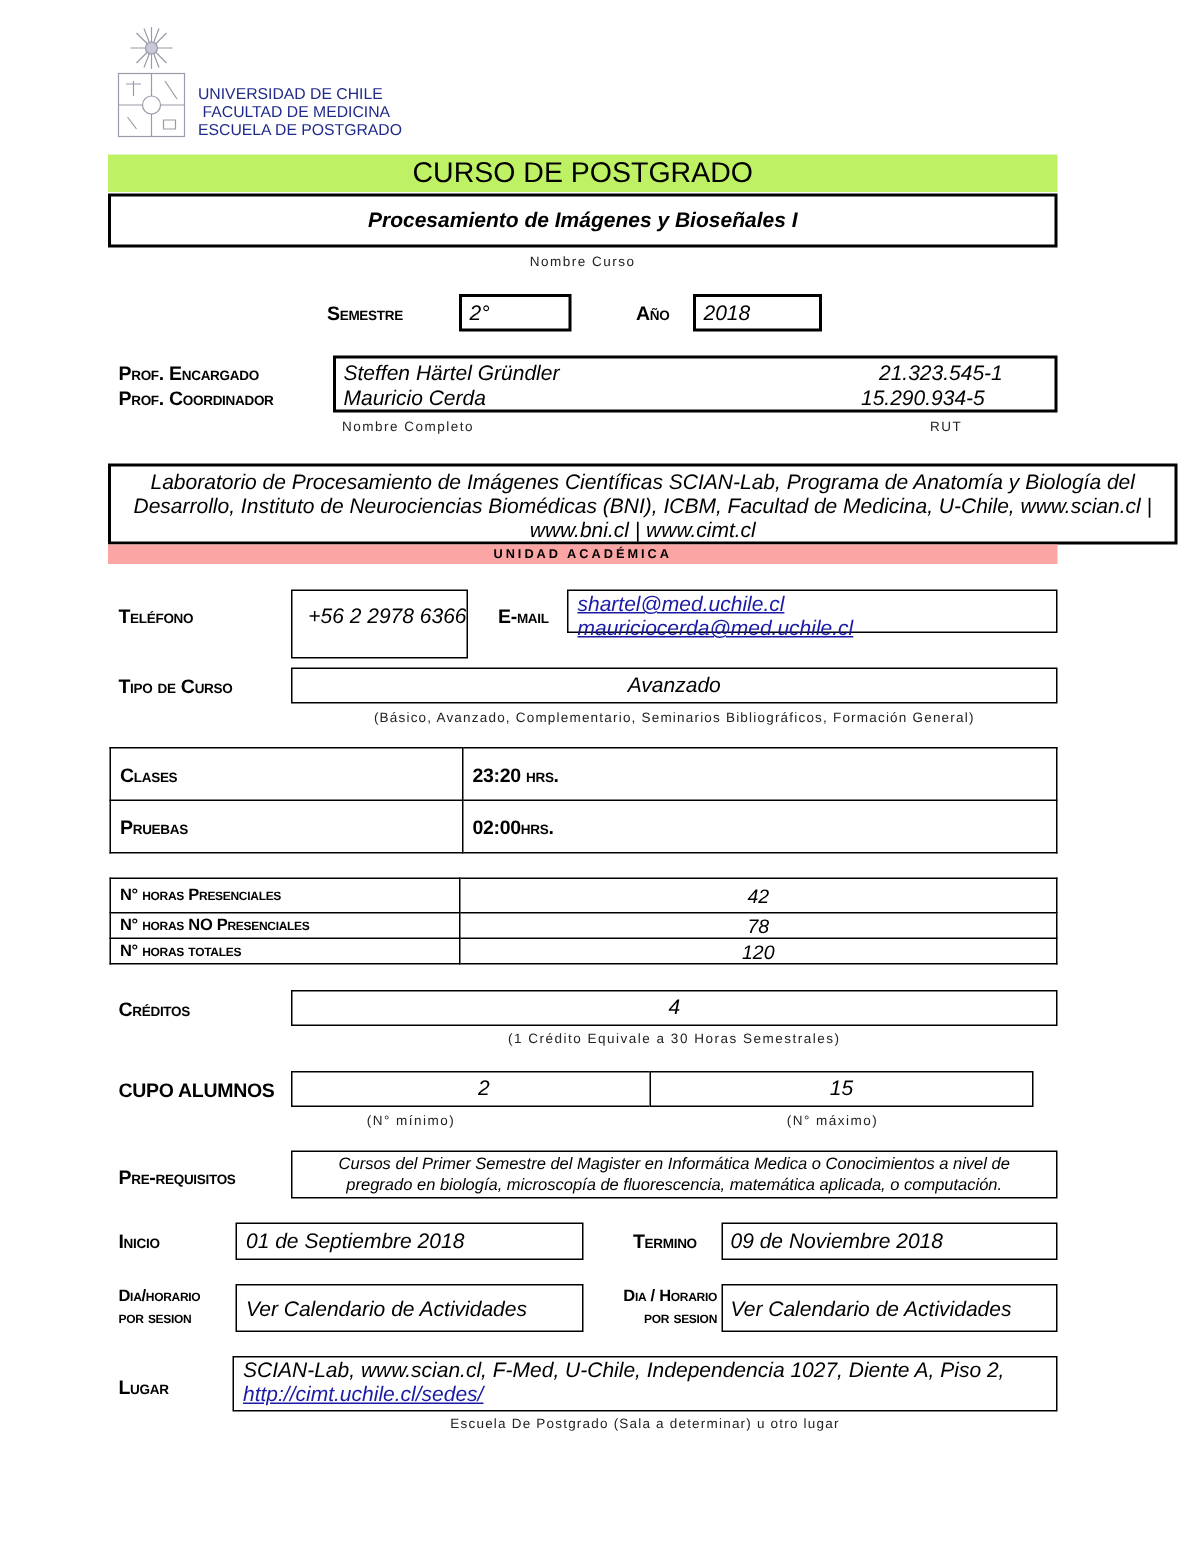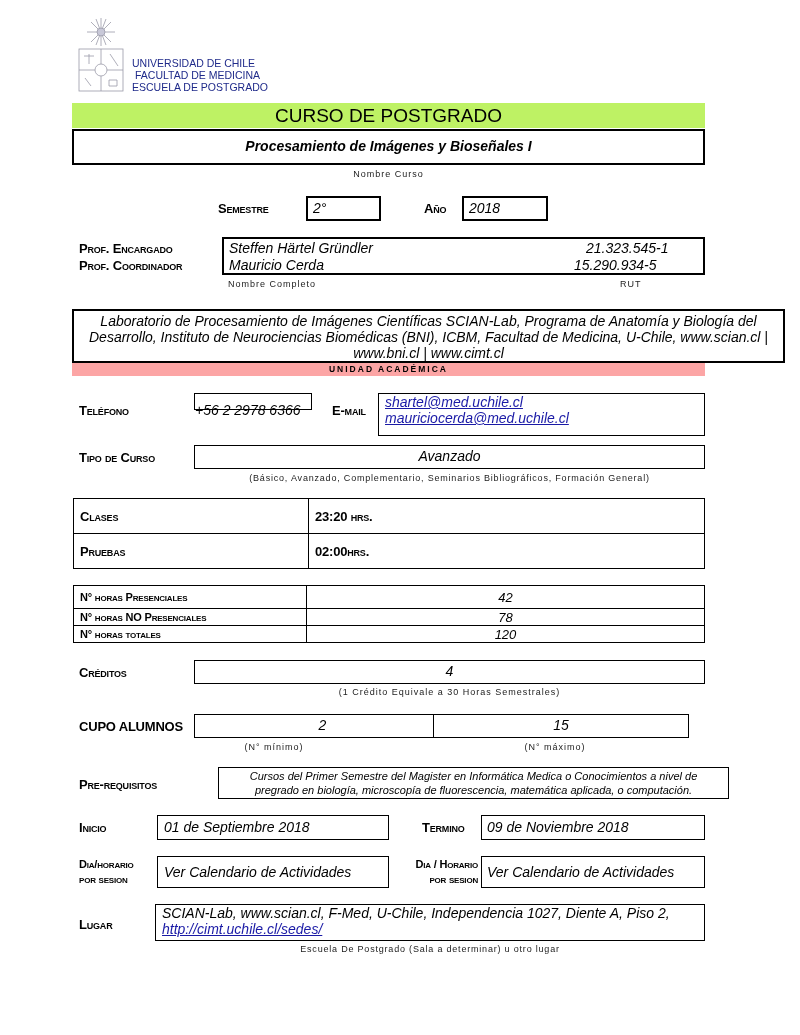--- a/index.html
+++ b/index.html
@@ -62,23 +62,23 @@
   <span class="abs it" style="left:5px;top:18px;font-size:14px;">Mauricio Cerda</span>
   <span class="abs it" style="left:350px;top:18px;font-size:14px;">15.290.934-5</span>
 </div>
 <div class="abs small" style="left:228px;top:279px;">Nombre Completo</div>
 <div class="abs small" style="left:620px;top:279px;">RUT</div>
 
 <div class="abs thick it center" style="left:72px;top:309px;width:713px;height:54px;font-size:14px;line-height:16px;padding:2px 14px 0;">Laboratorio de Procesamiento de Imágenes Científicas SCIAN-Lab, Programa de Anatomía y Biología del Desarrollo, Instituto de Neurociencias Biomédicas (BNI), ICBM, Facultad de Medicina, U-Chile, www.scian.cl | www.bni.cl | www.cimt.cl</div>
 <div class="abs center" style="left:72px;top:363px;width:633px;height:13px;background:#fca5a5;font-size:8.5px;font-weight:bold;letter-spacing:2px;line-height:13px;">UNIDAD  ACADÉMICA</div>
 
 <div class="abs lbl" style="left:79px;top:403px;">Teléfono</div>
-<div class="abs box it" style="left:194px;top:393px;width:118px;height:17px;font-size:14px;line-height:32px;text-align:left;">+56 2 2978 6366</div>
+<div class="abs box it" style="left:194px;top:393px;width:118px;height:46px;font-size:14px;line-height:32px;text-align:right;">+56 2 2978 6366</div>
 <div class="abs lbl" style="left:332px;top:403px;">E-mail</div>
-<div class="abs box" style="left:378px;top:393px;width:327px;height:43px;padding-left:6px;">
+<div class="abs box" style="left:378px;top:393px;width:327px;height:29px;padding-left:6px;">
   <div class="it link" style="font-size:14px;line-height:16px;">shartel@med.uchile.cl</div>
   <div class="it link" style="font-size:14px;line-height:16px;">mauriciocerda@med.uchile.cl</div>
 </div>
 
 <div class="abs lbl" style="left:79px;top:450px;">Tipo de Curso</div>
 <div class="abs box it center" style="left:194px;top:445px;width:511px;height:24px;font-size:14px;line-height:21px;">Avanzado</div>
 <div class="abs small center" style="left:194px;top:473px;width:511px;font-size:9px;letter-spacing:0.8px;">(Básico, Avanzado, Complementario, Seminarios Bibliográficos, Formación General)</div>
 
 <div class="abs" style="left:73px;top:498px;width:632px;height:71px;">
   <table class="grid">
@@ -118,21 +118,21 @@
 <div class="abs box it center" style="left:194px;top:660px;width:511px;height:24px;font-size:14px;line-height:21px;">4</div>
 <div class="abs small center" style="left:194px;top:687px;width:511px;">(1 Crédito Equivale a 30 Horas Semestrales)</div>
 
 <div class="abs lbl" style="left:79px;top:719px;font-variant:normal;">CUPO ALUMNOS</div>
 <div class="abs box it center" style="left:194px;top:714px;width:257px;height:24px;font-size:14px;line-height:21px;">2</div>
 <div class="abs box it center" style="left:433px;top:714px;width:256px;height:24px;font-size:14px;line-height:21px;">15</div>
 <div class="abs small center" style="left:194px;top:742px;width:160px;">(N° mínimo)</div>
 <div class="abs small center" style="left:475px;top:742px;width:160px;">(N° máximo)</div>
 
 <div class="abs lbl" style="left:79px;top:777px;">Pre-requisitos</div>
-<div class="abs box it center" style="left:194px;top:767px;width:511px;height:32px;font-size:11px;line-height:14px;padding:1px 8px 0;margin-left:24px;">Cursos del Primer Semestre del Magister en Informática Medica o Conocimientos a nivel de pregrado en biología, microscopía de fluorescencia, matemática aplicada, o computación.</div>
+<div class="abs box it center" style="left:194px;top:767px;width:511px;height:32px;font-size:11px;line-height:14px;padding:1px 8px 0;">Cursos del Primer Semestre del Magister en Informática Medica o Conocimientos a nivel de pregrado en biología, microscopía de fluorescencia, matemática aplicada, o computación.</div>
 
 <div class="abs lbl" style="left:79px;top:820px;">Inicio</div>
 <div class="abs box it" style="left:157px;top:815px;width:232px;height:25px;font-size:14px;line-height:22px;padding-left:6px;">01 de Septiembre 2018</div>
 <div class="abs lbl" style="left:422px;top:820px;">Termino</div>
 <div class="abs box it" style="left:481px;top:815px;width:224px;height:25px;font-size:14px;line-height:22px;padding-left:5px;">09 de Noviembre 2018</div>
 
 <div class="abs lbl" style="left:79px;top:857px;font-size:11px;line-height:15px;">
   <div>Dia/horario</div>
   <div>por sesion</div>
 </div>

